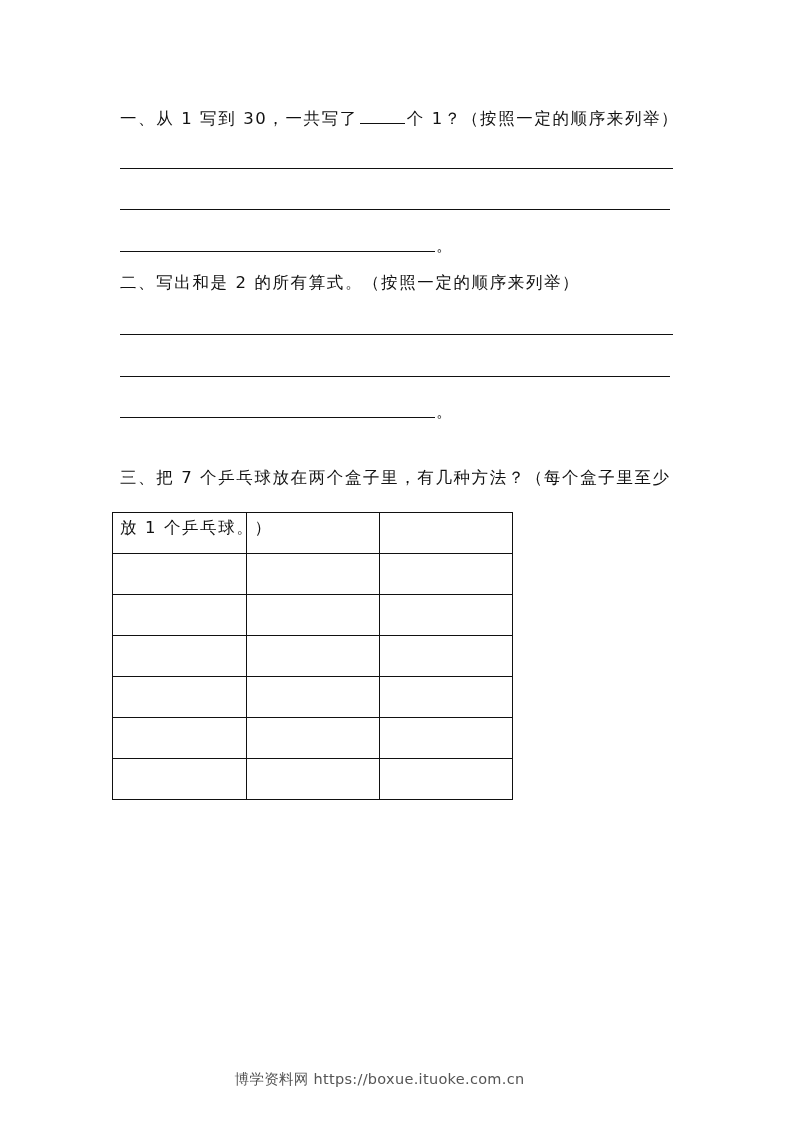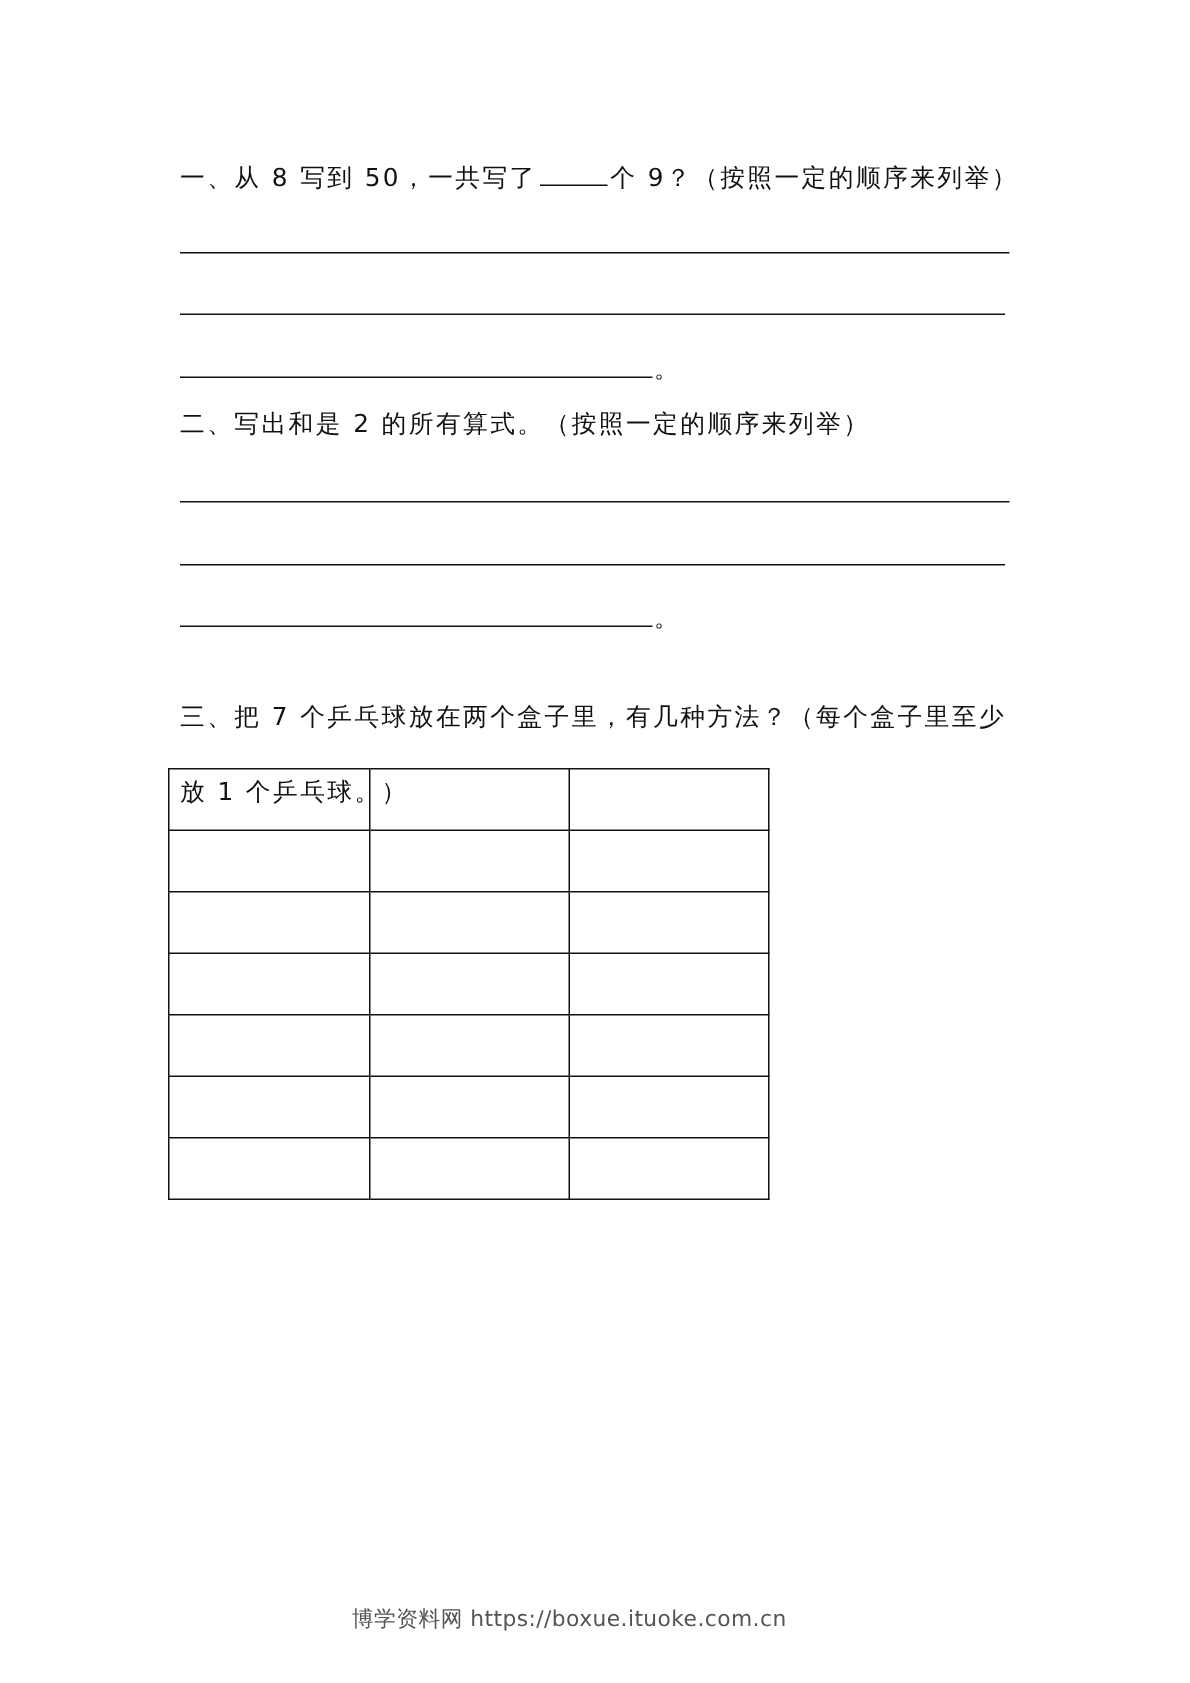--- a/index.html
+++ b/index.html
@@ -13,21 +13,21 @@
     table.answer td { border: 1.4px solid #111; width: 133px; height: 41px; padding: 0 0 0 10px;
                       font-size: 16px; letter-spacing: 1.5px; box-sizing: border-box; vertical-align: middle; }
     table.answer td.c0 { width: 134px; }
     .footer { position: absolute; top: 1070px; left: 0; width: 759px; text-align: center;
               font-size: 14.5px; color: #555; letter-spacing: 0.3px; }
   </style>
 </head>
 <body>
 
 <div class="q" style="top:107px;">
-  <span>一、</span><span>从 8 写到 50，一共写了</span><span class="blank"></span><span>个 9？（按照一定的顺序来列举）</span>
+  <span>一、</span><span>从 1 写到 30，一共写了</span><span class="blank"></span><span>个 1？（按照一定的顺序来列举）</span>
 </div>
 <div class="line" style="top:168px; left:120px; width:553px;"></div>
 <div class="line" style="top:209px; left:120px; width:550px;"></div>
 <div class="line" style="top:251px; left:120px; width:315px;"></div>
 <div class="stop" style="top:238px; left:436px;">。</div>
 
 <div class="q" style="top:273px;">
   <span>二、</span><span>写出和是 2 的所有算式。（按照一定的顺序来列举）</span>
 </div>
 <div class="line" style="top:334px; left:120px; width:553px;"></div>

